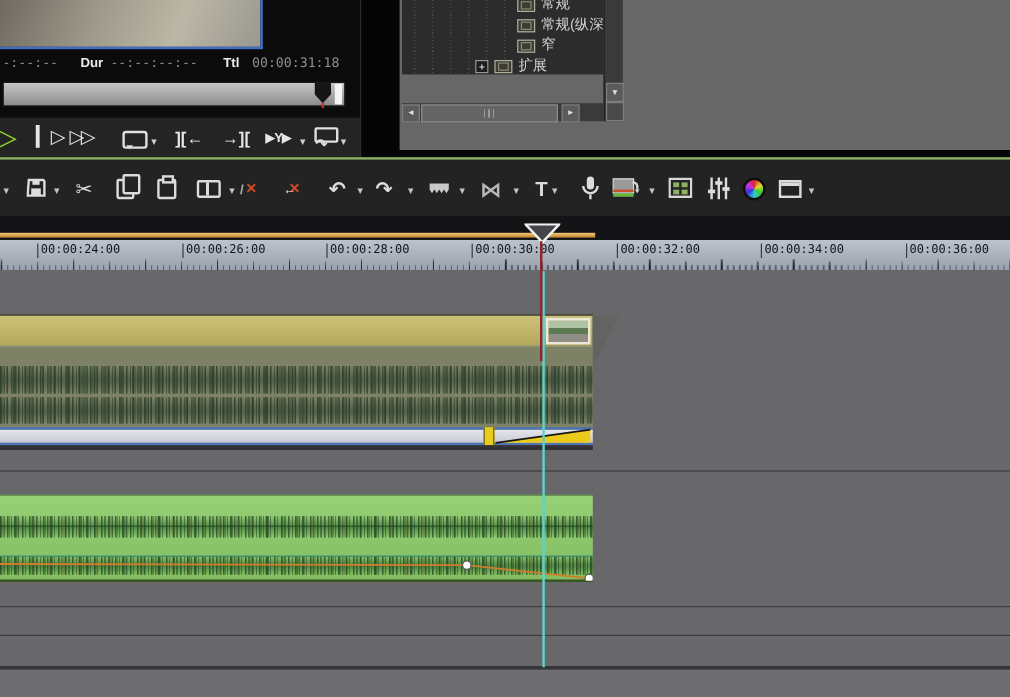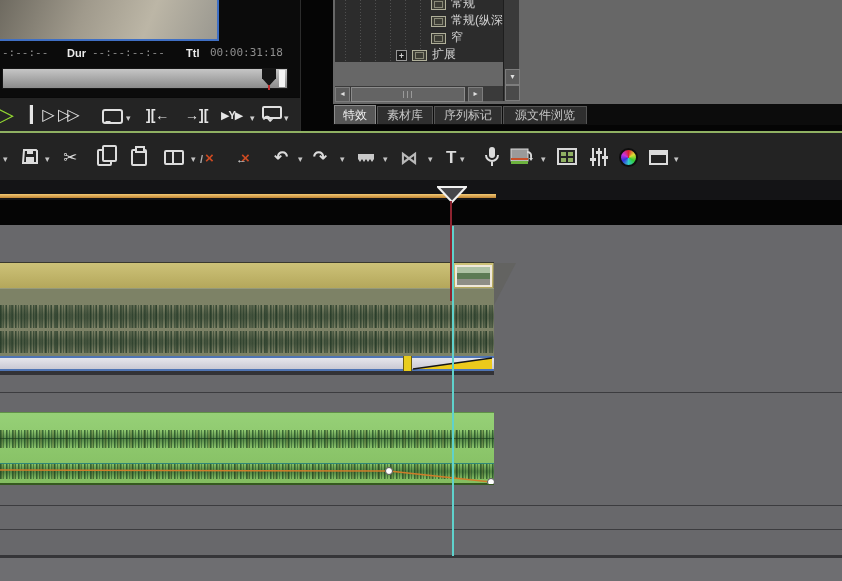--- a/index.html
+++ b/index.html
@@ -195,26 +195,20 @@
     </div>
     <div class="abs vscroll">
       <span class="vs-btn" style="top:69px">▾</span>
       <span class="vs-btn" style="top:85px;background:#4a4a4a"></span>
     </div>
     <div class="abs hscroll">
       <span class="hs-btn" style="left:0">◂</span>
       <span class="hs-thumb"></span>
       <span class="hs-btn" style="left:133px">▸</span>
     </div>
-    <div class="abs tabbar">
-      <span class="tab active" style="left:1px;width:40px">特效</span>
-      <span class="tab" style="left:44px;width:54px">素材库</span>
-      <span class="tab" style="left:101px;width:66px">序列标记</span>
-      <span class="tab" style="left:170px;width:82px">源文件浏览</span>
-    </div>
   </div>
 
   <div class="abs toolbar">
     <span class="tb tb-caret abs" style="left:3px">▾</span>
     <span class="ic-box abs" style="left:22px;top:15px">
       <svg width="17" height="17" viewBox="0 0 17 17">
           <path d="M2,2 h12 l1,1 v12 h-14 z" fill="none" stroke="#dcdcdc" stroke-width="2"></path>
           <rect x="5" y="2" width="6" height="4" fill="#dcdcdc"></rect>
           <rect x="4" y="9" width="8" height="6" fill="#dcdcdc"></rect>
         </svg>
@@ -278,20 +272,29 @@
         </svg>
     </span>
     <span class="ic-box ic-wheel abs" style="left:619px"></span>
     <span class="ic-box ic-window abs" style="left:649px"></span>
     <span class="tb tb-caret abs" style="left:674px">▾</span>
   </div>
 
   <div class="abs ruler-strip">
     <div class="abs io-bar"></div>
   </div>
+  <div class="abs ruler">
+    <span class="rlabel" style="left:31px">00:00:24:00</span>
+    <span class="rlabel" style="left:152px">00:00:26:00</span>
+    <span class="rlabel" style="left:272px">00:00:28:00</span>
+    <span class="rlabel" style="left:393px">00:00:30:00</span>
+    <span class="rlabel" style="left:514px">00:00:32:00</span>
+    <span class="rlabel" style="left:634px">00:00:34:00</span>
+    <span class="rlabel" style="left:755px">00:00:36:00</span>
+  </div>
   <svg class="abs" style="left:437px;top:186px" width="30" height="18">
     <polygon points="1,1 29,1 15,16" fill="#46464a" stroke="#f0f0f0" stroke-width="2"></polygon>
   </svg>
 
   <div class="abs tracks">
 
     <div class="abs vclip-header">
       <div class="abs vthumb"></div>
     </div>
     <svg class="abs" style="left:493px;top:38px" width="26" height="48">

